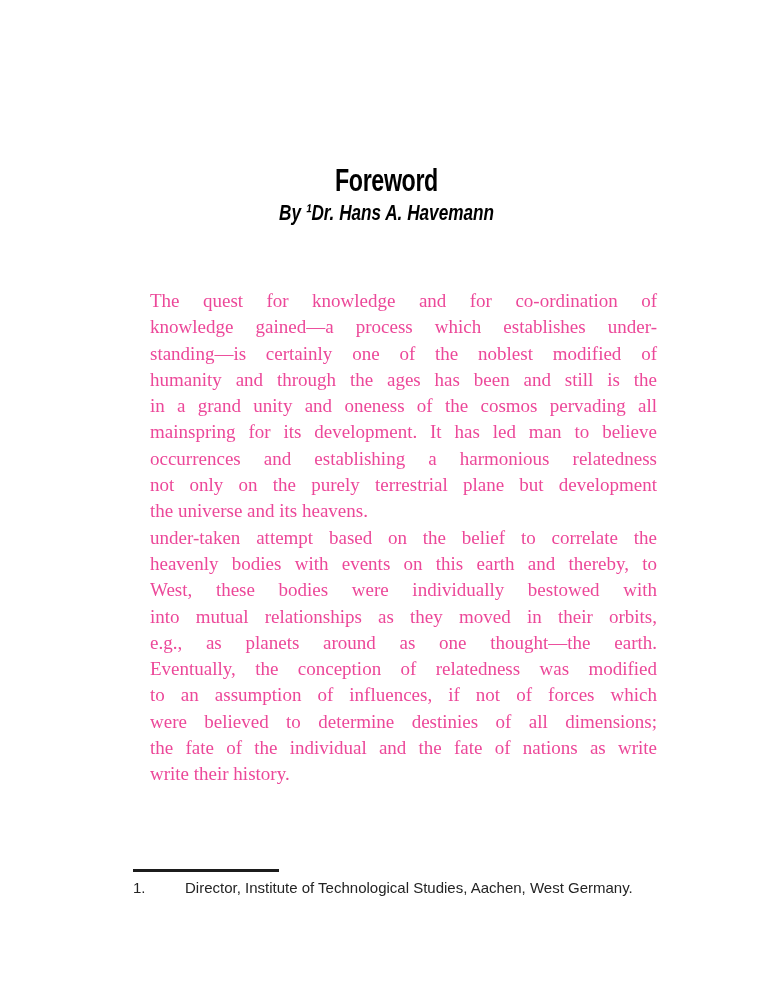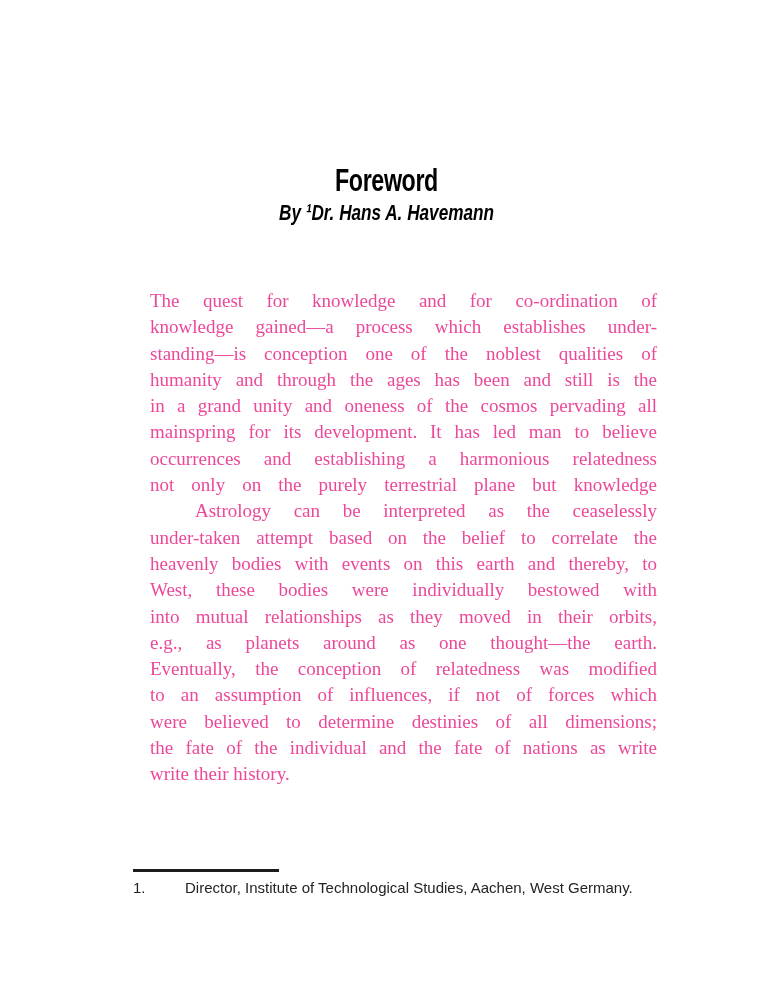--- a/index.html
+++ b/index.html
@@ -87,29 +87,29 @@
 
   <div class="heading">
     <h1 class="title">Foreword</h1>
     <div class="byline">By ¹Dr. Hans A. Havemann</div>
   </div>
 
   <div class="body-text">
     <div class="para">
       <div class="line">The quest for knowledge and for co-ordination of</div>
       <div class="line">knowledge gained—a process which establishes under-</div>
-      <div class="line">standing—is conception one of the noblest qualities of</div>
+      <div class="line">standing—is certainly one of the noblest modified of</div>
       <div class="line">humanity and through the ages has been and still is the</div>
       <div class="line">in a grand unity and oneness of the cosmos pervading all</div>
       <div class="line">mainspring for its development. It has led man to believe</div>
       <div class="line">occurrences and establishing a harmonious relatedness</div>
-      <div class="line">not only on the purely terrestrial plane but knowledge</div>
+      <div class="line">not only on the purely terrestrial plane but development</div>
+      <div class="line last">the universe and its heavens.</div>
     </div>
     <div class="para">
-      <div class="line indent">Astrology can be interpreted as the ceaselessly</div>
       <div class="line">under-taken attempt based on the belief to correlate the</div>
       <div class="line">heavenly bodies with events on this earth and thereby, to</div>
       <div class="line">West, these bodies were individually bestowed with</div>
       <div class="line">into mutual relationships as they moved in their orbits,</div>
       <div class="line">e.g., as planets around as one thought—the earth.</div>
       <div class="line">Eventually, the conception of relatedness was modified</div>
       <div class="line">to an assumption of influences, if not of forces which</div>
       <div class="line">were believed to determine destinies of all dimensions;</div>
       <div class="line">the fate of the individual and the fate of nations as write</div>
       <div class="line last">write their history.</div>

